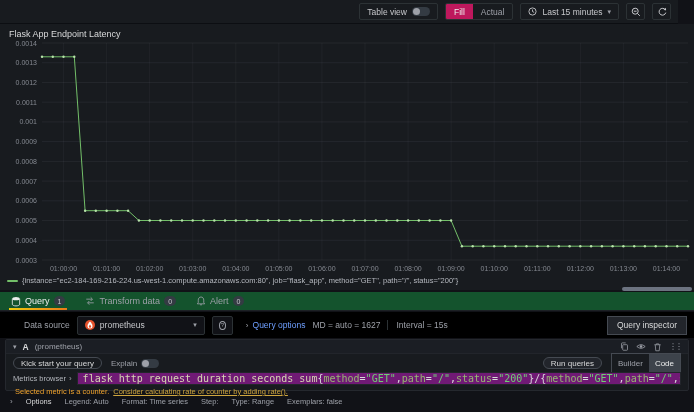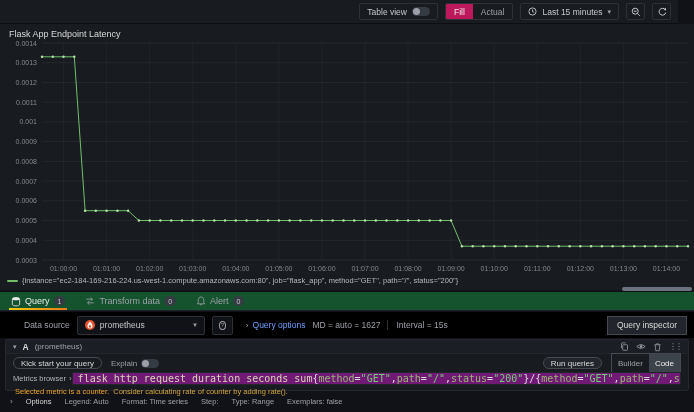--- a/index.html
+++ b/index.html
@@ -72,29 +72,29 @@
   .grip{font-size:8px;letter-spacing:-2px;color:#9da0a8;line-height:8px}
   .qtools{height:16px;display:flex;align-items:center;padding:0 7px;gap:9px;margin-top:1px}
   .kickstart{border:1px solid #454a52;border-radius:6px;height:12px;padding:0 7px;font-size:8px;
              display:flex;align-items:center;background:#181b1f;color:#d8d9da}
   .explain{font-size:8px;color:#9da0a8;display:flex;align-items:center;gap:4px}
   .runq{margin-left:auto;border:1px solid #454a52;background:#22252b;font-size:8px;height:12px;
         padding:0 7px;border-radius:6px;display:flex;align-items:center;color:#d8d9da}
   .bcgroup{display:flex;border:1px solid #454a52;border-radius:0;overflow:hidden;height:20px;font-size:8px}
   .bc-item{padding:0 6px;display:flex;align-items:center;color:#9da0a8}
   .bc-item.active{background:#3d434b;color:#eceded}
-  .qeditor{display:flex;align-items:center;height:13px;margin:1px 7px 0 7px;}
+  .qeditor{display:flex;align-items:center;height:13px;margin:1px 7px 0 7px;gap:5px}
   .mblabel{font-size:7.5px;color:#b4b7bd;display:flex;gap:3px;align-items:center;white-space:nowrap}
   .code{flex:1;background:#701a75;border:1px solid #22252b;height:13px;display:flex;align-items:center;
         padding:0 5px;font-family:"DejaVu Sans Mono",monospace;font-size:10px;white-space:nowrap;overflow:hidden}
   .tok-metric{color:#d6d7b3}.tok-label{color:#96b872}.tok-string{color:#6fcf74}
   .tok-punct{color:#d8d9da}.tok-operator{color:#d8d9da}
   .warnrow{padding:2px 9px 0 9px;font-size:7.5px;display:flex;gap:4px;align-items:center;white-space:nowrap}
   .warn-bold{color:#efa22d}
-  .warn-link{color:#cfa63e;}
+  .warn-link{color:#cfa63e;text-decoration:underline}
 
   
   .optsrow{position:absolute;top:395px;left:10px;right:0;height:12px;display:flex;gap:13px;
            font-size:7.5px;color:#9da0a8;align-items:center}
   .opt-title{color:#d8d9da}
   .chev{color:#9da0a8;font-size:8px}
 </style>
 </head>
 <body>
 

